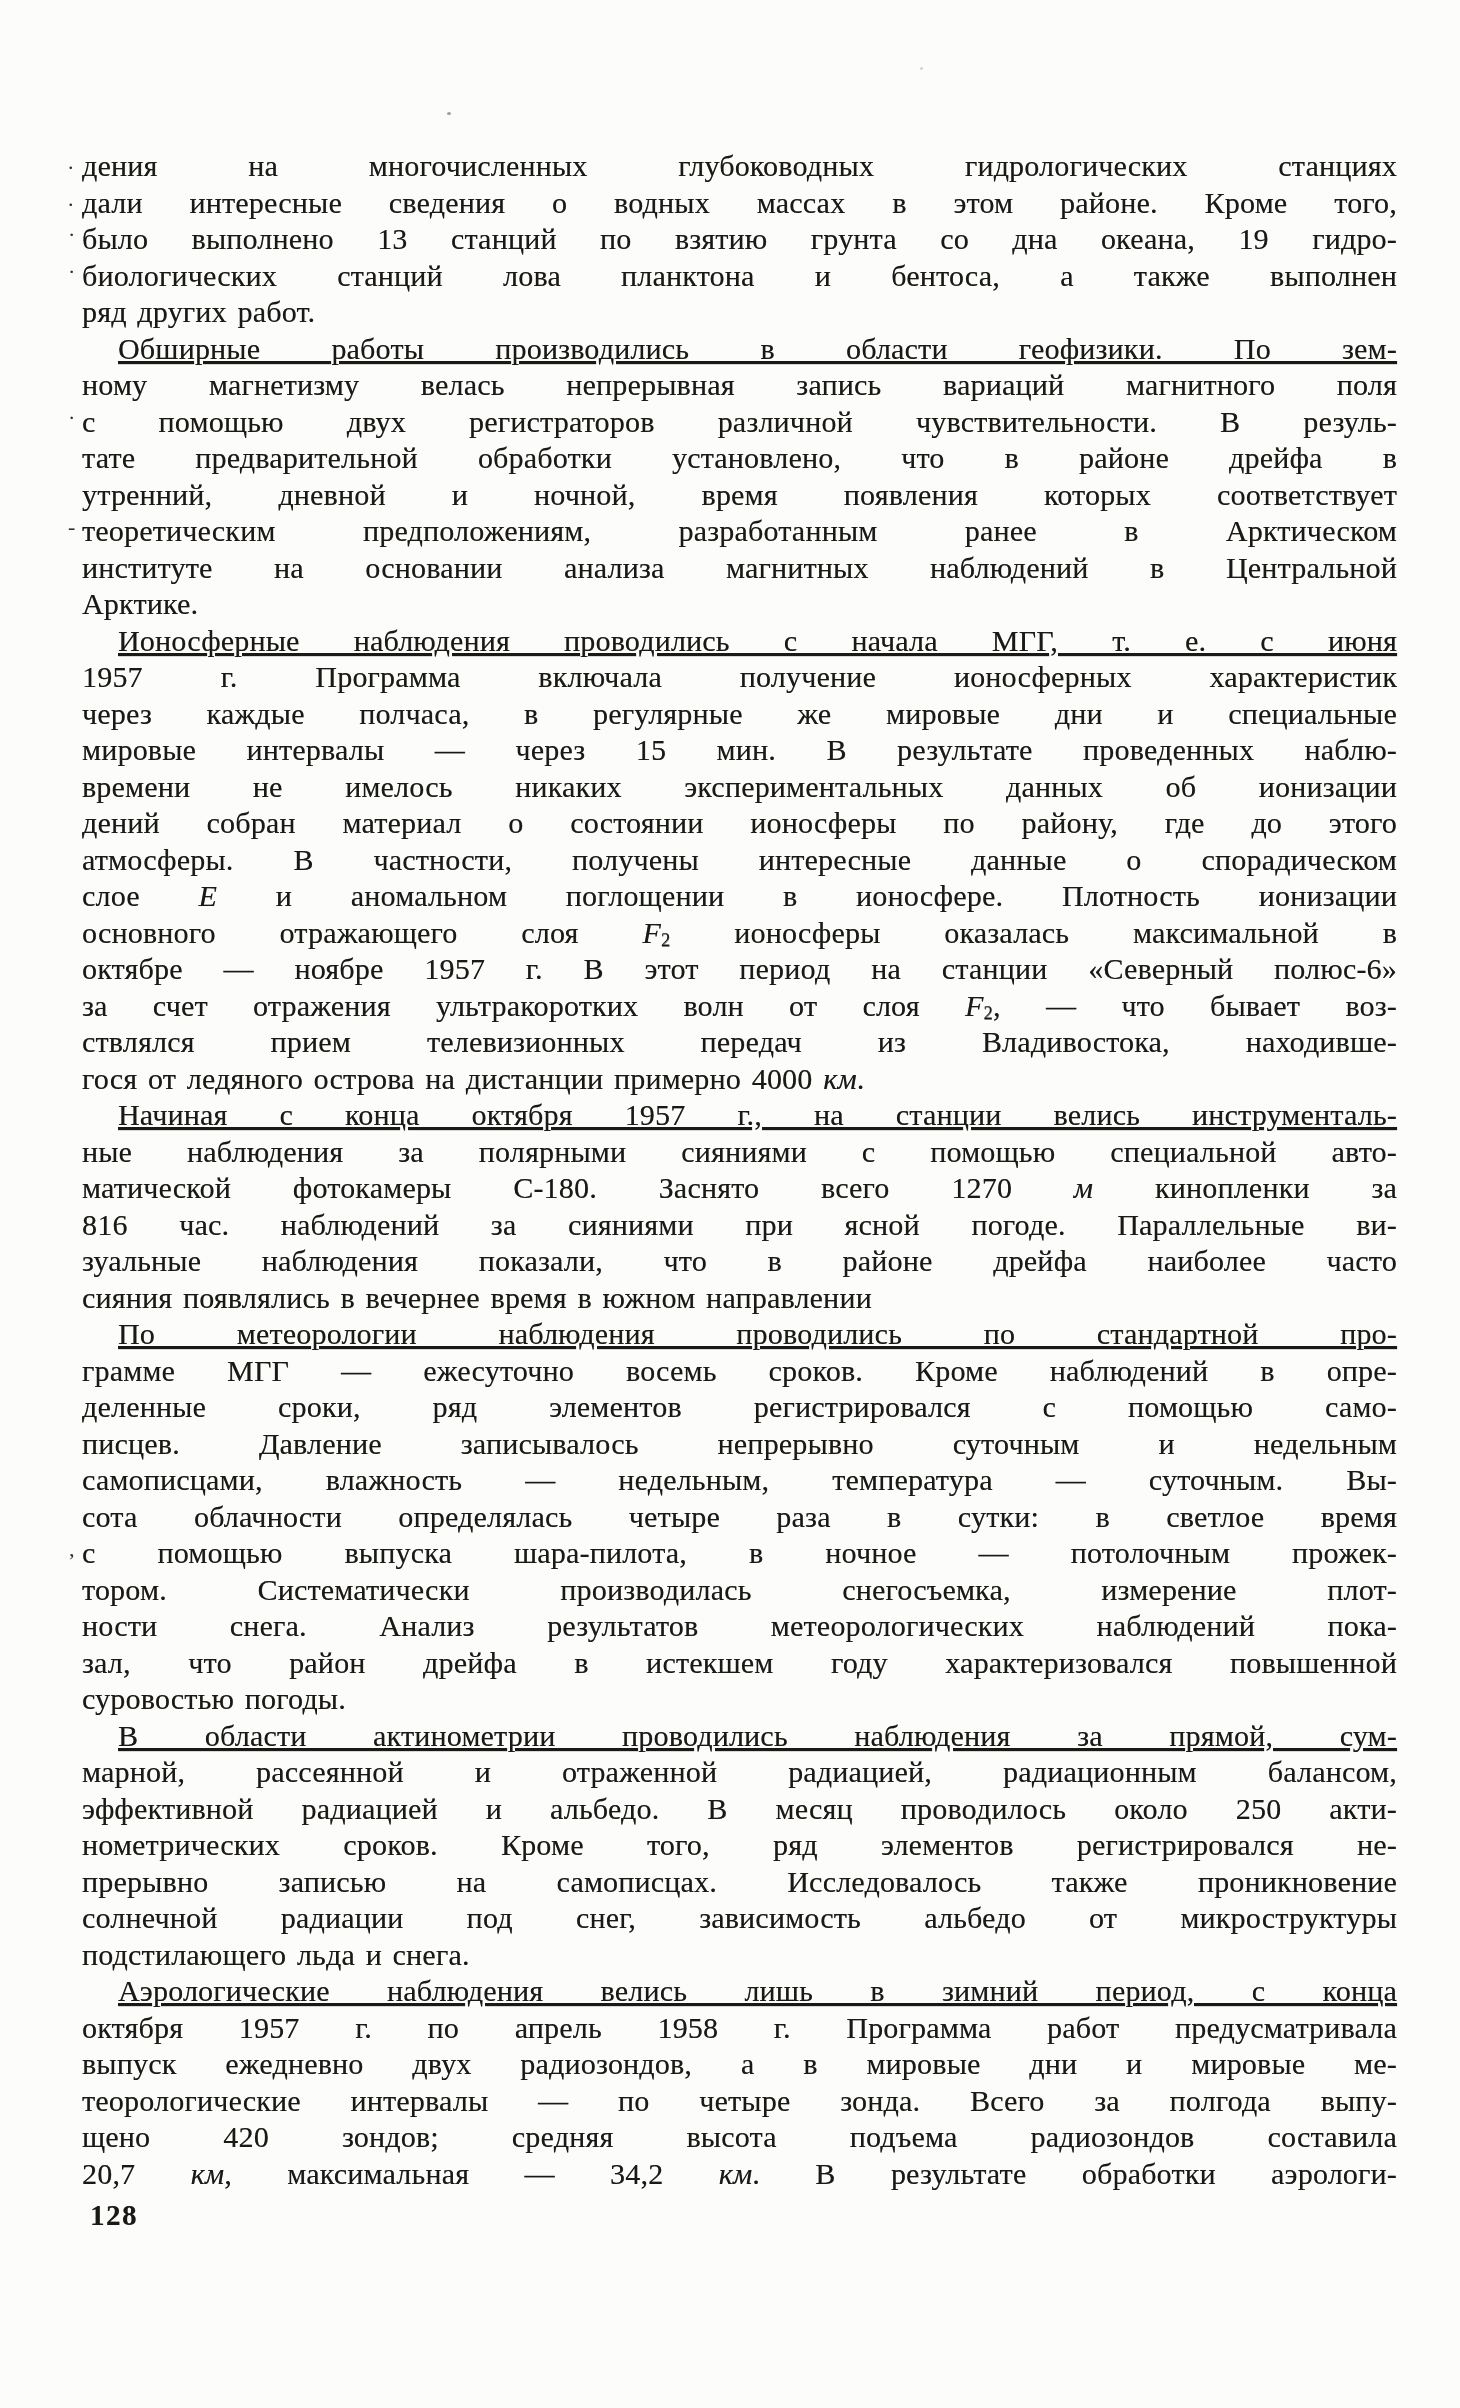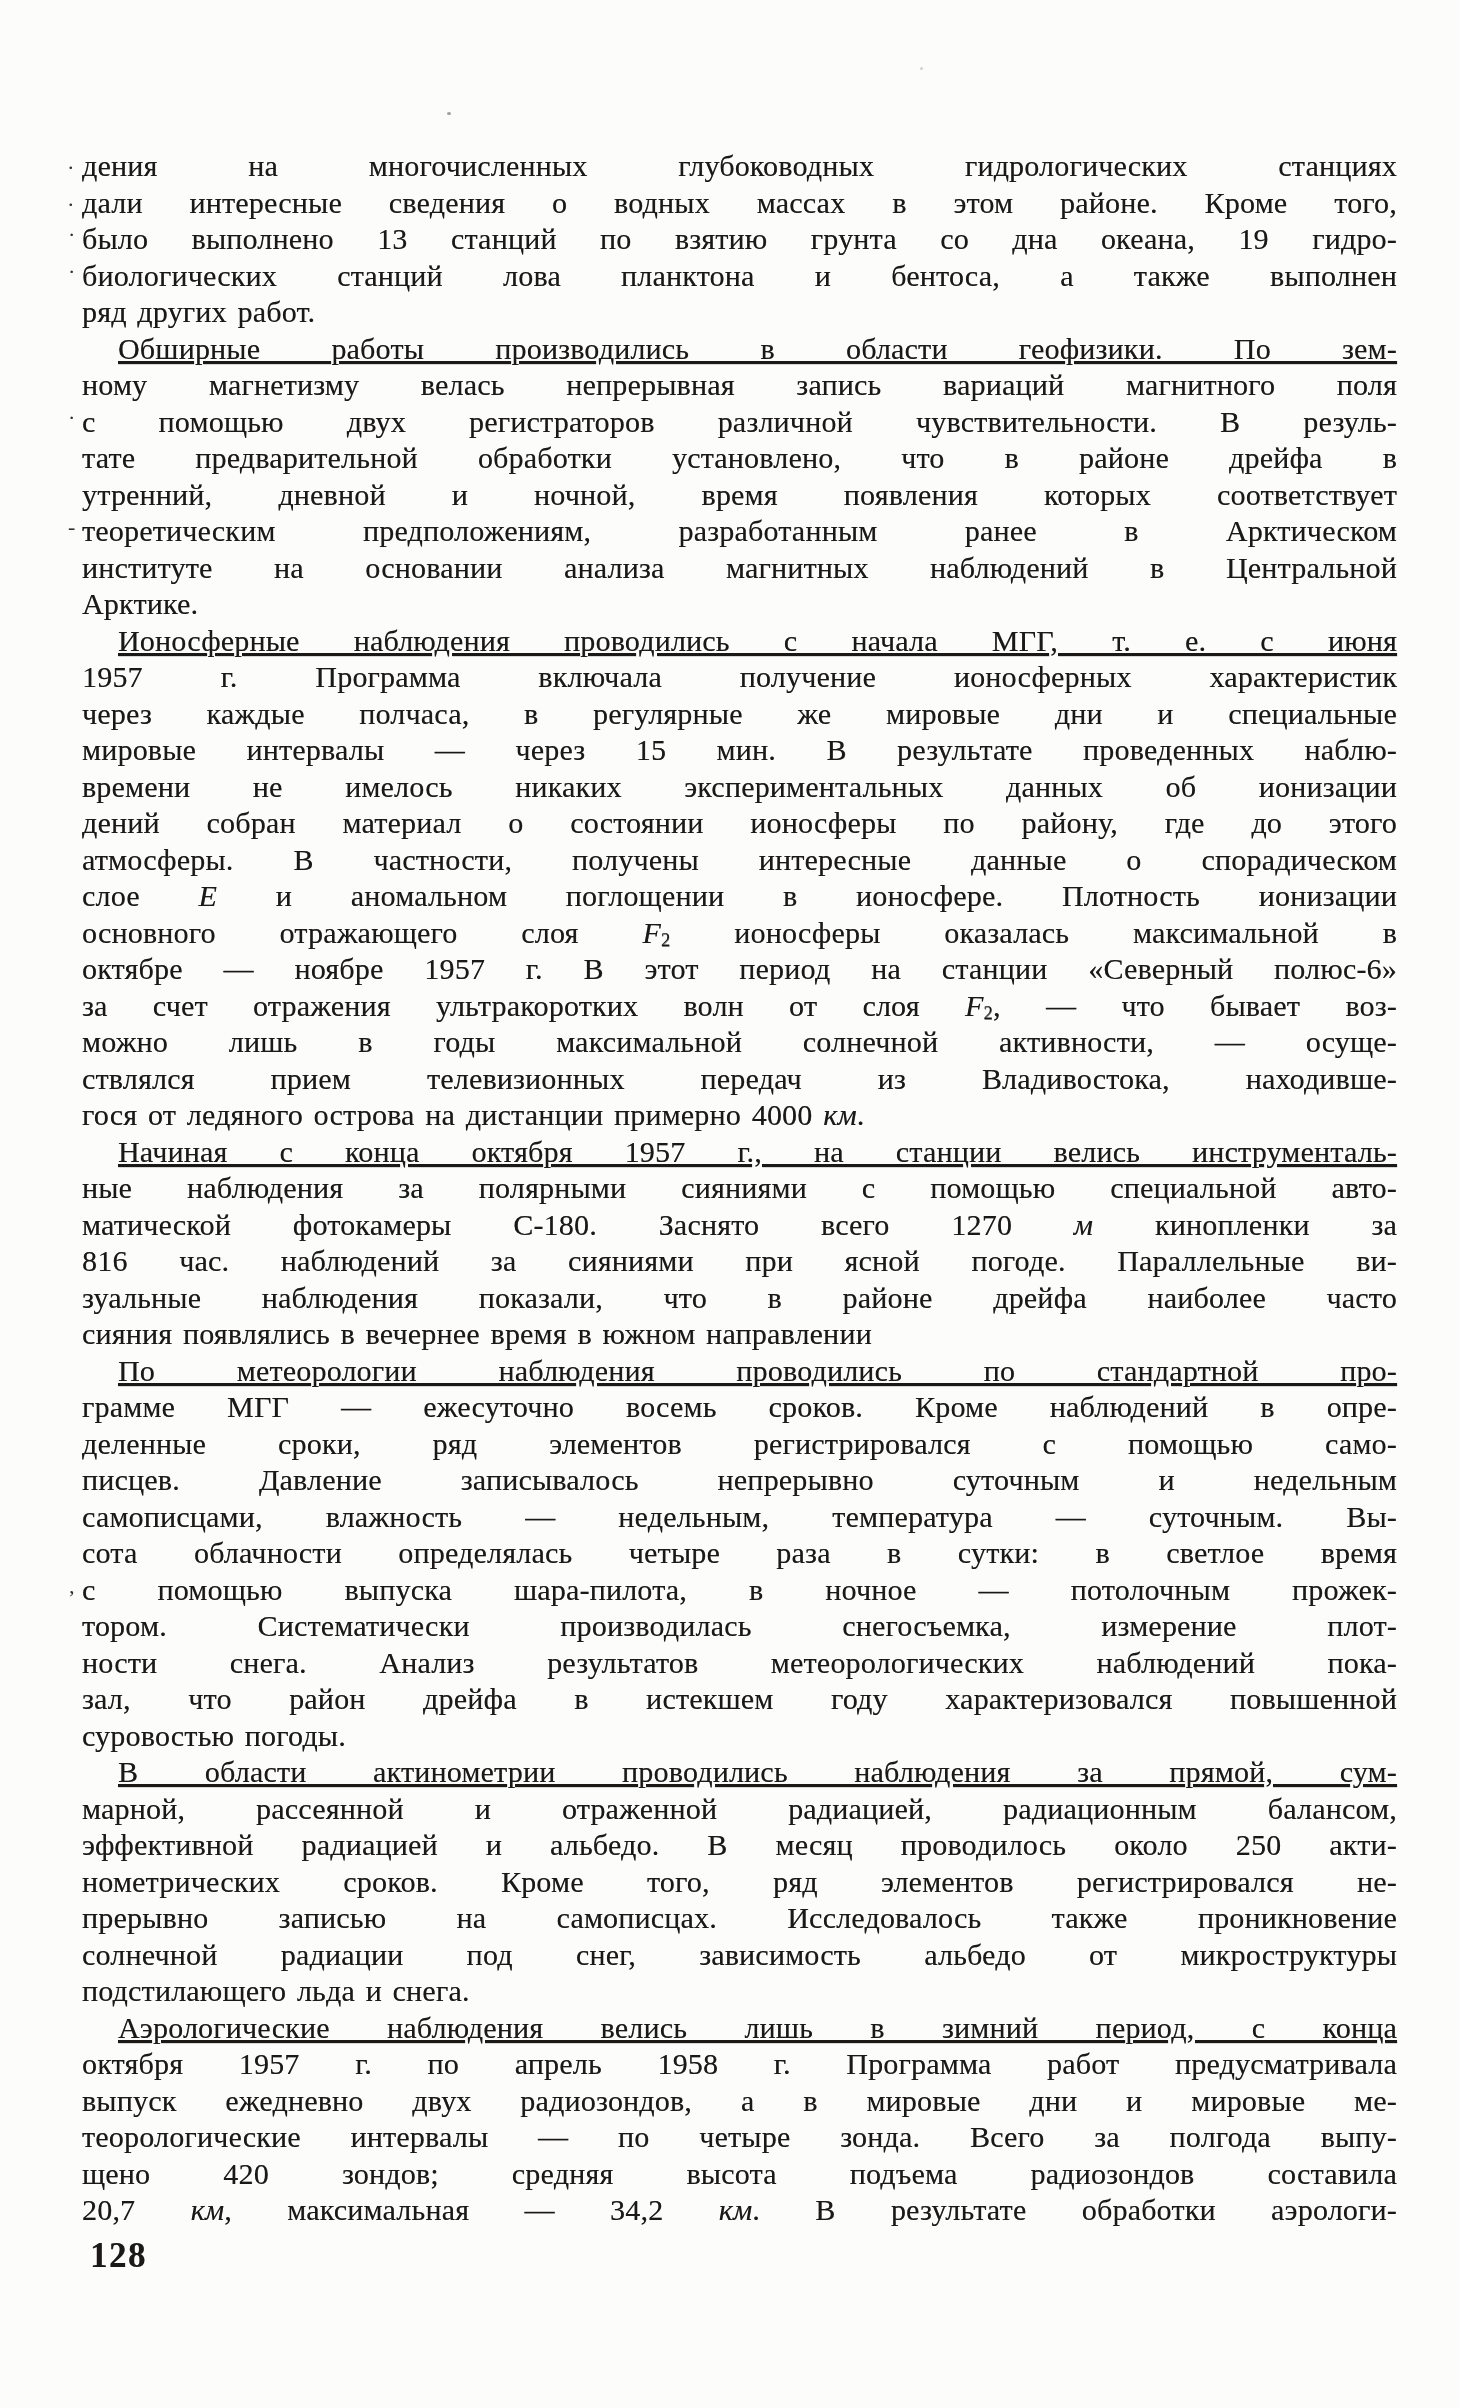--- a/index.html
+++ b/index.html
@@ -56,21 +56,21 @@
     position: absolute;
     left: -14px;
     bottom: 4px;
     font-size: 22px;
     color: #33302b;
     text-shadow: none;
   }
   .page-number {
     margin-top: 7px;
     padding-left: 8px;
-    font-size: 35px;
+    font-size: 29px;
     letter-spacing: 1.5px;
     font-weight: bold;
     text-align: left;
     text-shadow: 0.2px 0.3px 0.5px rgba(25, 22, 18, 0.5);
   }
   .speck {
     position: absolute;
     background: rgba(70, 66, 60, 0.5);
     border-radius: 50%;
   }
@@ -103,21 +103,20 @@
         <div class="line"><span>1957 г. Программа включала получение ионосферных характеристик</span></div>
         <div class="line"><span>через каждые полчаса, в регулярные же мировые дни и специальные</span></div>
         <div class="line"><span>мировые интервалы — через 15 мин. В результате проведенных наблю-</span></div>
         <div class="line"><span>времени не имелось никаких экспериментальных данных об ионизации</span></div>
         <div class="line"><span>дений собран материал о состоянии ионосферы по району, где до этого</span></div>
         <div class="line"><span>атмосферы. В частности, получены интересные данные о спорадическом</span></div>
         <div class="line"><span>слое </span><em>Е</em><span> и аномальном поглощении в ионосфере. Плотность ионизации</span></div>
         <div class="line"><span>основного отражающего слоя </span><em>F</em><sub>2</sub><span> ионосферы оказалась максимальной в</span></div>
         <div class="line"><span>октябре — ноябре 1957 г. В этот период на станции «Северный полюс-6»</span></div>
         <div class="line"><span>за счет отражения ультракоротких волн от слоя </span><em>F</em><sub>2</sub><span>, — что бывает воз-</span></div>
-        <div class="line"><span>можно лишь в годы максимальной солнечной активности, — осуще-</span></div>
         <div class="line"><span>ствлялся прием телевизионных передач из Владивостока, находивше-</span></div>
         <div class="line last"><span>гося от ледяного острова на дистанции примерно 4000 </span><em>км</em><span>.</span></div>
         <div class="line indent"><span>Начиная с конца октября 1957 г., на станции велись инструменталь-</span></div>
         <div class="line"><span>ные наблюдения за полярными сияниями с помощью специальной авто-</span></div>
         <div class="line"><span>матической фотокамеры С-180. Заснято всего 1270 </span><em>м</em><span> кинопленки за</span></div>
         <div class="line"><span>816 час. наблюдений за сияниями при ясной погоде. Параллельные ви-</span></div>
         <div class="line"><span>зуальные наблюдения показали, что в районе дрейфа наиболее часто</span></div>
         <div class="line last"><span>сияния появлялись в вечернее время в южном направлении</span></div>
         <div class="line indent"><span>По метеорологии наблюдения проводились по стандартной про-</span></div>
         <div class="line"><span>грамме МГГ — ежесуточно восемь сроков. Кроме наблюдений в опре-</span></div>

